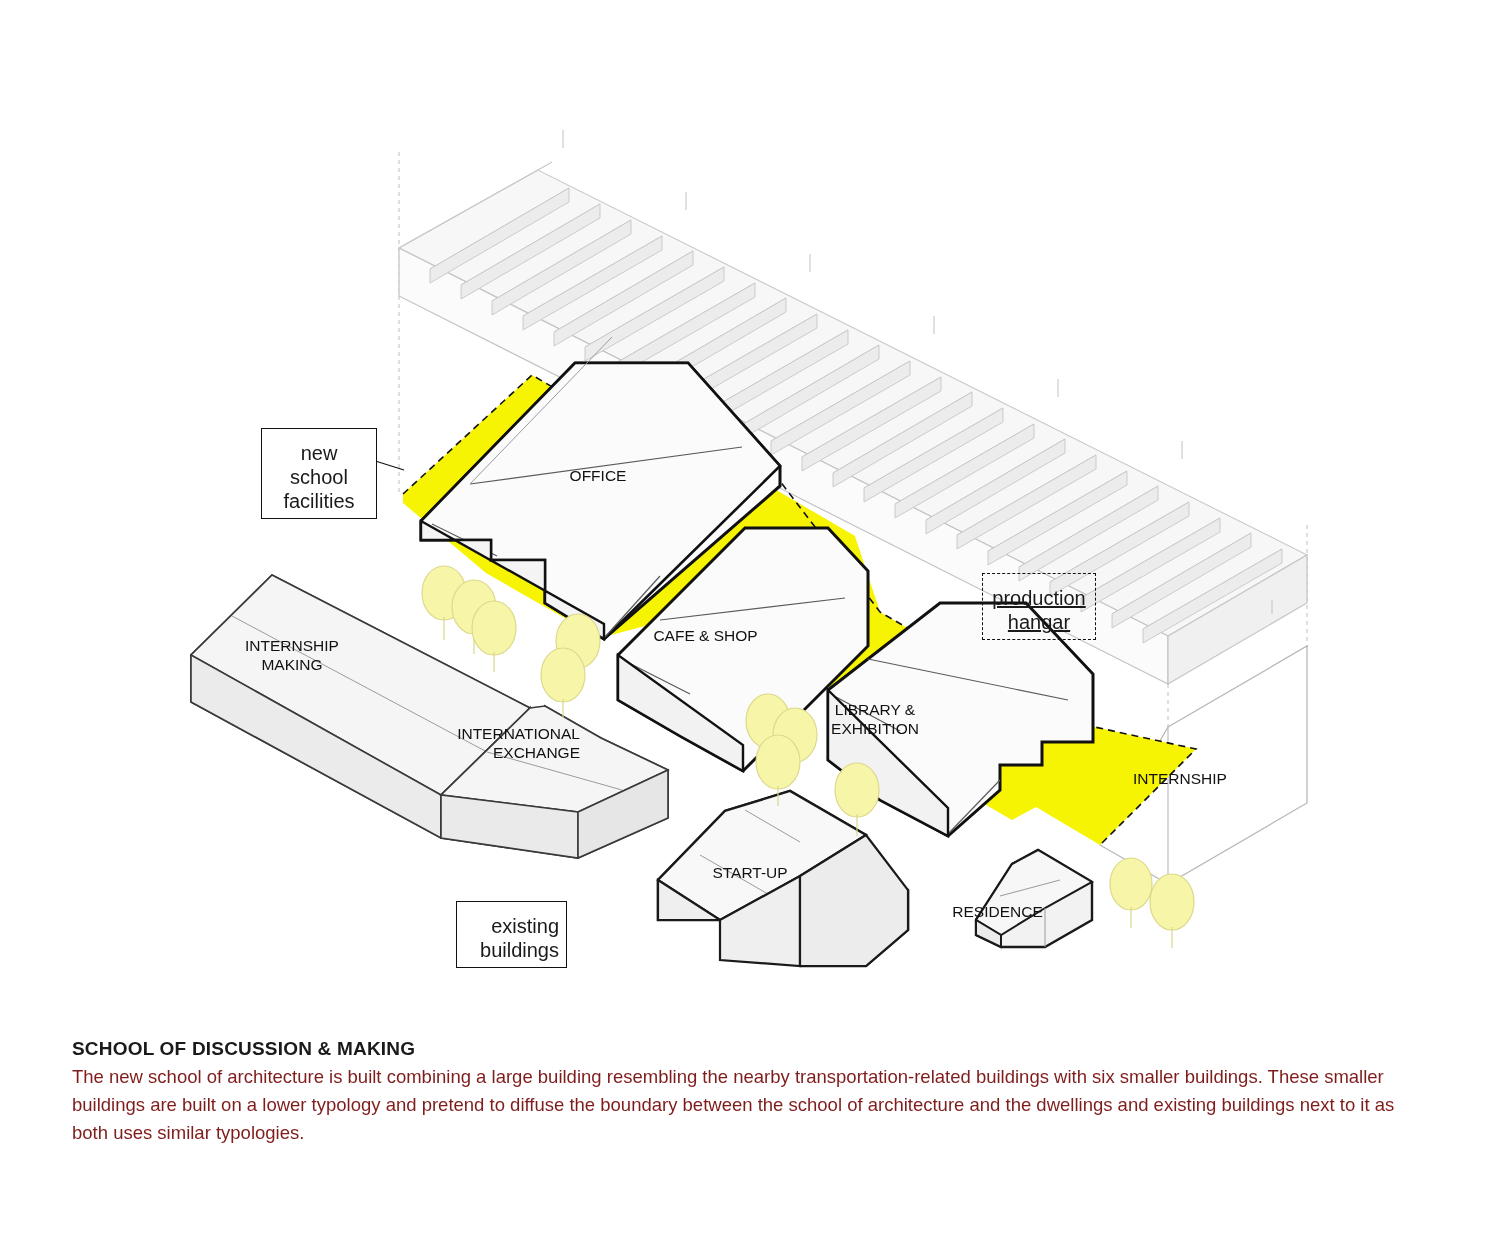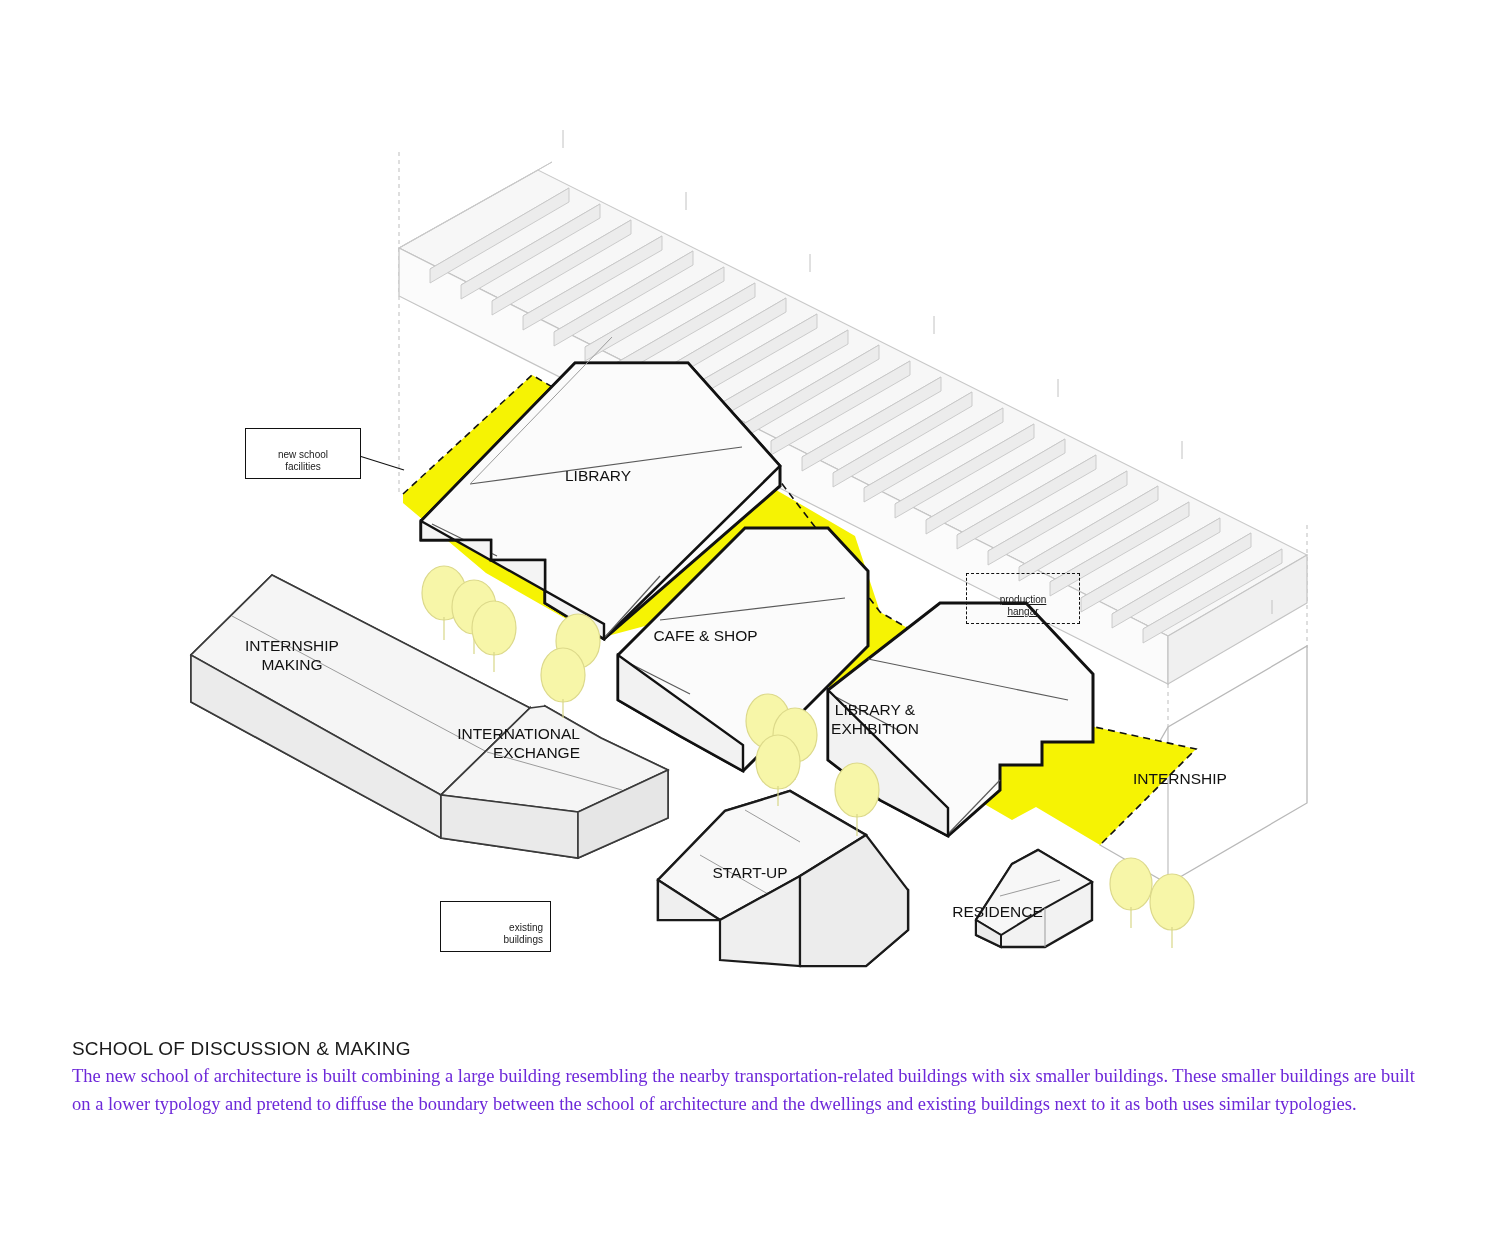--- a/index.html
+++ b/index.html
@@ -35,50 +35,50 @@
     font-size: 15.5px;
     color: #111;
     text-align: center;
     line-height: 1.25;
     white-space: pre-line;
     pointer-events: none;
   }
   .callout {
     position: absolute;
     font-family: "Liberation Sans", sans-serif;
-    font-size: 10px;
+    font-size: 20px;
     line-height: 1.2;
     text-align: center;
     background: #ffffff;
     border: 1.3px solid #111;
-    padding: 20px 7px 5px 7px;
+    padding: 12px 7px 5px 7px;
     white-space: pre-line;
+    margin-left: 16px;
   }
   .callout.dashed {
     border: 1.4px dashed #111;
     background: transparent;
   }
   #caption {
     position: absolute;
     left: 72px;
     top: 1038px;
     width: 1360px;
   }
   #caption h1 {
     font-size: 19px;
-    font-weight: normal;
+    font-weight: bold;
     margin: 0 0 3px 0;
     letter-spacing: 0.2px;
   }
   #caption p {
     font-size: 18.5px;
     line-height: 1.5;
     margin: 0;
-    color: #6d28d9;
-    font-family: Liberation Serif, serif;
+    color: #7f1d1d;
   }
 </style>
 </head>
 <body>
 
 <div id="diagram-wrap">
 
   <svg class="axo" viewBox="0 0 1500 1010">
     <defs>
       <g id="sawtooth-unit"></g>
@@ -276,21 +276,21 @@
 
     <g stroke="#111" stroke-width="1.2" fill="none">
       <line x1="353" y1="454" x2="404" y2="470"></line>
     </g>
   </svg>
 
   <div class="lbl" style="left:222px; top:636px; width:140px;">INTERNSHIP
 MAKING</div>
   <div class="lbl" style="left:430px; top:724px; width:150px;text-align:right;">INTERNATIONAL
 EXCHANGE</div>
-  <div class="lbl" style="left:538px; top:466px; width:120px;">LIBRARY</div>
+  <div class="lbl" style="left:538px; top:466px; width:120px;">OFFICE</div>
   <div class="lbl" style="left:638px; top:626px; width:135px;">CAFE &amp; SHOP</div>
   <div class="lbl" style="left:805px; top:700px; width:140px;">LIBRARY &amp;
 EXHIBITION</div>
   <div class="lbl" style="left:690px; top:863px; width:120px;">START-UP</div>
   <div class="lbl" style="left:930px; top:902px; width:135px;">RESIDENCE</div>
   <div class="lbl" style="left:1105px; top:769px; width:150px;">INTERNSHIP</div>
 
   <div class="callout" style="left:245px; top:428px; width:100px;">new school
 facilities</div>
   <div class="callout dashed" style="left:966px; top:573px; width:98px;text-decoration:underline;">production

